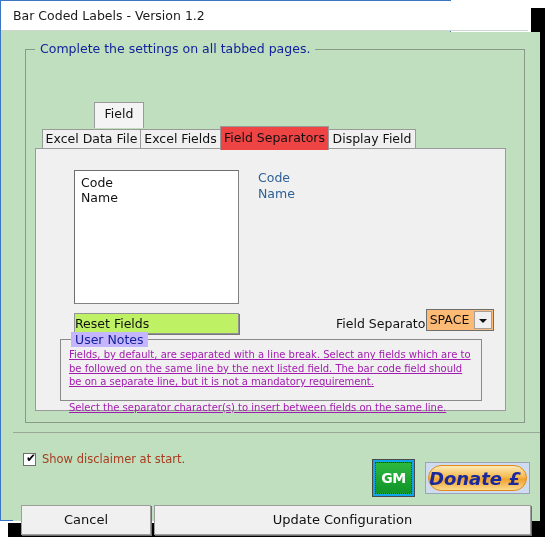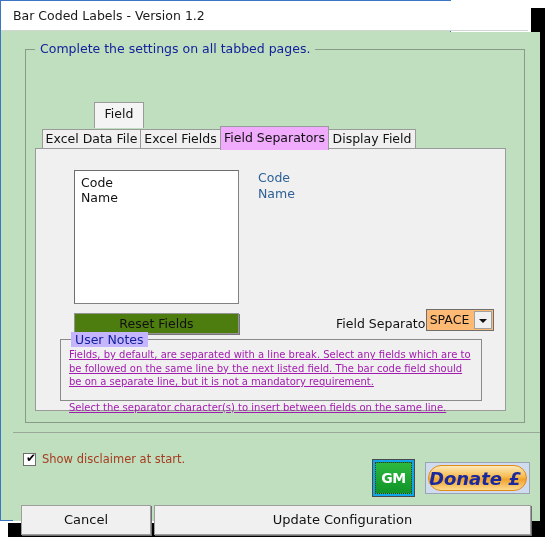--- a/index.html
+++ b/index.html
@@ -136,21 +136,21 @@
     font-size: 12.5px;
     color: #111111;
     text-align: center;
     line-height: 18px;
     white-space: nowrap;
   }
   .tab-l2.active {
     top: 0px;
     height: 24px;
     line-height: 21px;
-    background: #f0abfc;
+    background: #ef4444;
     z-index: 5;
   }
   #tab-page {
     position: absolute;
     left: 0; top: 22px;
     width: 471px;
     height: 263px;
     background: #f0f0f0;
     border: 1px solid #9a9a9a;
     box-sizing: border-box;
@@ -189,27 +189,27 @@
     line-height: 16px;
     white-space: nowrap;
   }
 
   
   #reset-fields-btn {
     position: absolute;
     left: 38px; top: 164px;
     width: 165px;
     height: 21px;
-    background: #4d7c0f;
+    background: #bef264;
     border: 1px solid #949494;
     box-shadow: 1px 1px 0 #767676;
     box-sizing: border-box;
     font-size: 12.5px;
     color: #111111;
-    text-align: center;
+    text-align: left;
     line-height: 19px;
     cursor: default;
   }
 
   
   #sep-label {
     position: absolute;
     left: 300px; top: 167px;
     font-size: 12.5px;
     color: #111111;

